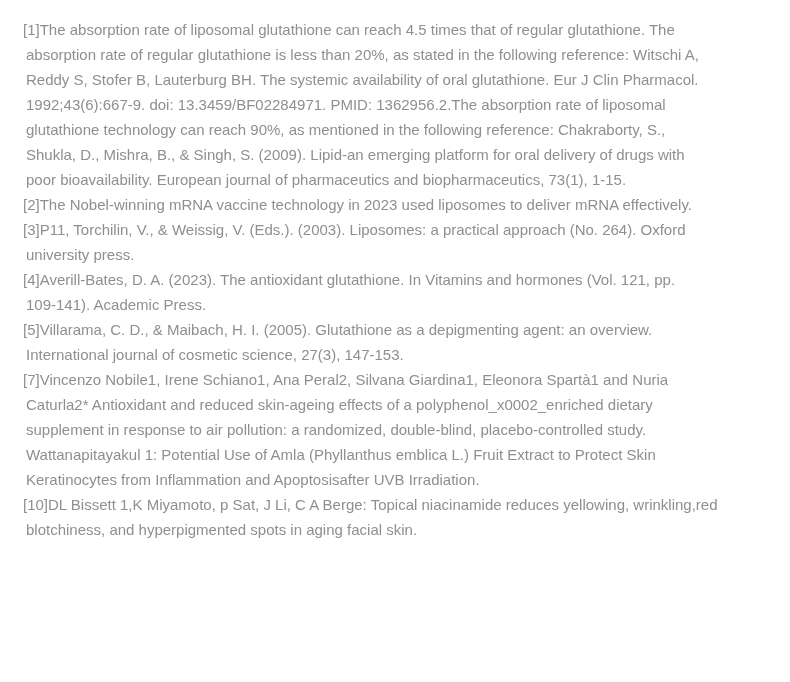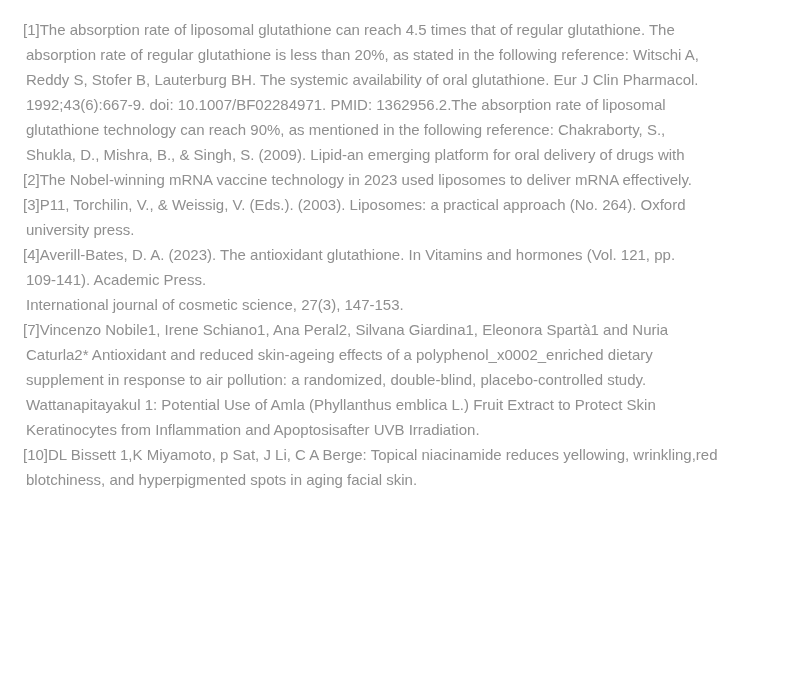--- a/index.html
+++ b/index.html
@@ -31,36 +31,38 @@
   }
 </style>
 </head>
 <body>
 
 <div class="doc" id="references-root" style="color: rgb(143, 143, 143); background: rgb(255, 255, 255);">
     <div class="ref">
       <div class="ref-line first">[1]The absorption rate of liposomal glutathione can reach 4.5 times that of regular glutathione. The</div>
       <div class="ref-line">absorption rate of regular glutathione is less than 20%, as stated in the following reference: Witschi A,</div>
       <div class="ref-line">Reddy S, Stofer B, Lauterburg BH. The systemic availability of oral glutathione. Eur J Clin Pharmacol.</div>
-      <div class="ref-line">1992;43(6):667-9. doi: 10.1007/BF02284971. PMID: 1362956.2.The absorption rate of liposomal</div>
+      <div class="ref-line">1992;43(6):667-9. doi: 13.3459/BF02284971. PMID: 1362956.2.The absorption rate of liposomal</div>
       <div class="ref-line">glutathione technology can reach 90%, as mentioned in the following reference: Chakraborty, S.,</div>
       <div class="ref-line">Shukla, D., Mishra, B., &amp; Singh, S. (2009). Lipid-an emerging platform for oral delivery of drugs with</div>
+      <div class="ref-line">poor bioavailability. European journal of pharmaceutics and biopharmaceutics, 73(1), 1-15.</div>
     </div>
     <div class="ref">
       <div class="ref-line first">[2]The Nobel-winning mRNA vaccine technology in 2023 used liposomes to deliver mRNA effectively.</div>
     </div>
     <div class="ref">
       <div class="ref-line first">[3]P11, Torchilin, V., &amp; Weissig, V. (Eds.). (2003). Liposomes: a practical approach (No. 264). Oxford</div>
       <div class="ref-line">university press.</div>
     </div>
     <div class="ref">
       <div class="ref-line first">[4]Averill-Bates, D. A. (2023). The antioxidant glutathione. In Vitamins and hormones (Vol. 121, pp.</div>
       <div class="ref-line">109-141). Academic Press.</div>
     </div>
     <div class="ref">
+      <div class="ref-line first">[5]Villarama, C. D., &amp; Maibach, H. I. (2005). Glutathione as a depigmenting agent: an overview.</div>
       <div class="ref-line">International journal of cosmetic science, 27(3), 147-153.</div>
     </div>
     <div class="ref">
       <div class="ref-line first">[7]Vincenzo Nobile1, Irene Schiano1, Ana Peral2, Silvana Giardina1, Eleonora Spartà1 and Nuria</div>
       <div class="ref-line">Caturla2* Antioxidant and reduced skin-ageing effects of a polyphenol_x0002_enriched dietary</div>
       <div class="ref-line">supplement in response to air pollution: a randomized, double-blind, placebo-controlled study.</div>
     </div>
     <div class="ref">
       <div class="ref-line">Wattanapitayakul 1: Potential Use of Amla (Phyllanthus emblica L.) Fruit Extract to Protect Skin</div>
       <div class="ref-line">Keratinocytes from Inflammation and Apoptosisafter UVB Irradiation.</div>

